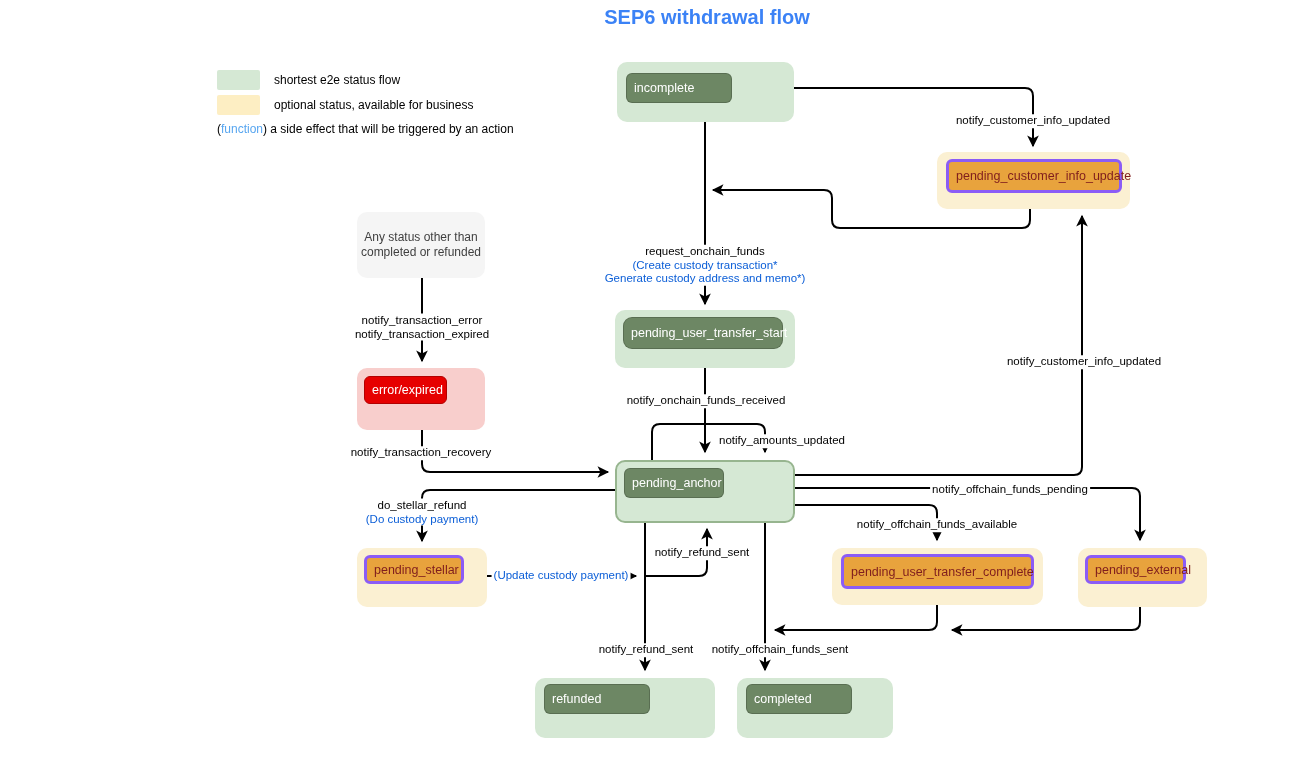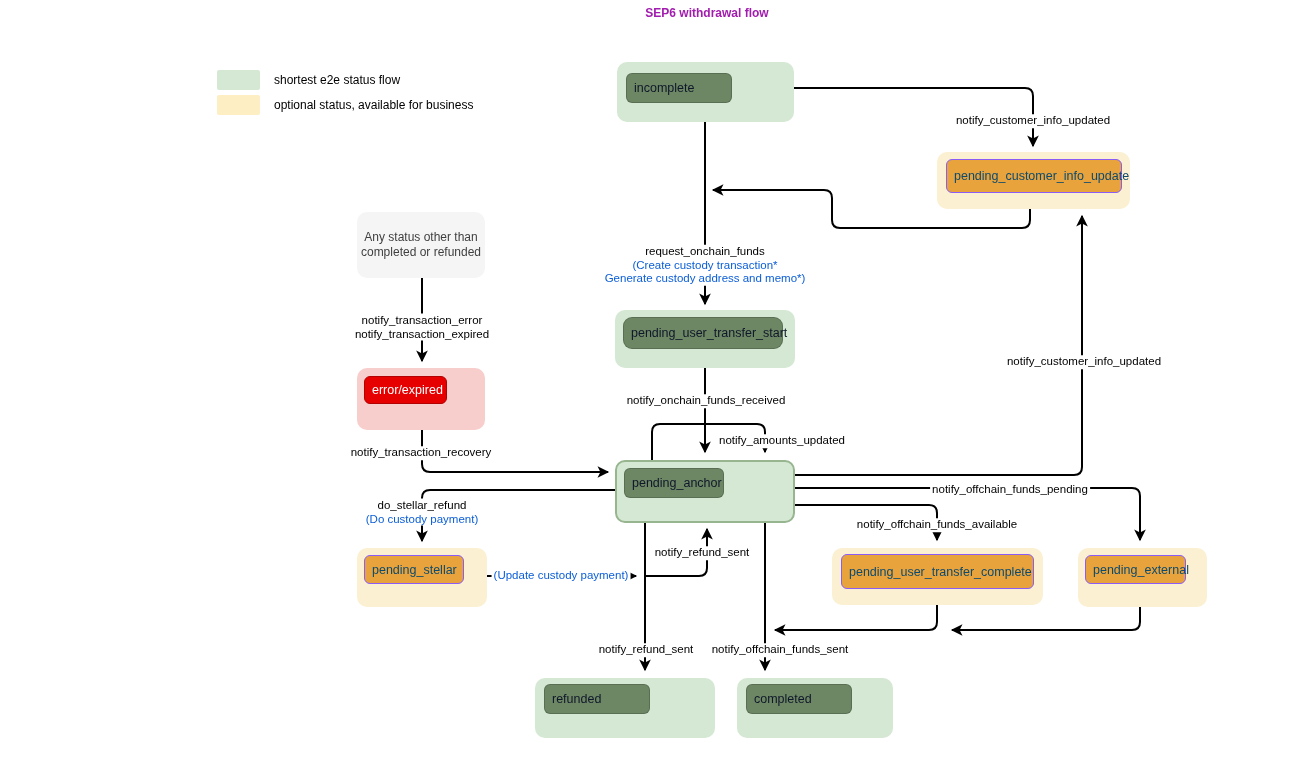--- a/index.html
+++ b/index.html
@@ -3,34 +3,34 @@
 <meta charset="utf-8">
 <style>
   html,body{margin:0;padding:0;background:#ffffff;}
   #canvas{
     position:relative;width:1309px;height:770px;background:#ffffff;overflow:hidden;
     font-family:"Liberation Sans", sans-serif;
   }
   #edges{position:absolute;left:0;top:0;width:1309px;height:770px;}
   .title{
     position:absolute;top:6px;left:707px;transform:translateX(-50%);
-    font-size:12px;font-weight:bold;color:#a21caf;white-space:nowrap;
+    font-size:20px;font-weight:bold;color:#3b82f6;white-space:nowrap;
   }
   
   .node-outer{position:absolute;border-radius:10px;box-sizing:border-box;}
   .node-inner{
     position:absolute;border-radius:6px;box-sizing:border-box;
     display:flex;align-items:center;padding-left:7px;
     font-size:12.5px;white-space:nowrap;
   }
   .green-outer{background:#d5e8d4;}
-  .green-inner{background:#6d8764;color:#0f172a;border:1px solid rgba(0,0,0,0.18);}
+  .green-inner{background:#6d8764;color:#ffffff;border:1px solid rgba(0,0,0,0.18);}
   .anchor-border{border:2px solid #97b58f;}
   .yellow-outer{background:#fbf0d2;}
-  .orange-inner{background:#e8a33d;color:#0c4a6e;border:1px solid #8b5cf6;}
+  .orange-inner{background:#e8a33d;color:#7f1d1d;border:3px solid #8b5cf6;}
   .pink-outer{background:#f8cecc;}
   .red-inner{background:#e60000;color:#ffffff;border:1px solid #b30000;}
   .note{
     position:absolute;background:#f5f5f5;border-radius:10px;color:#404040;
     font-size:12px;line-height:15px;display:flex;flex-direction:column;
     align-items:center;justify-content:center;text-align:center;
   }
   
   .elabel{
     position:absolute;transform:translate(-50%,-50%);
@@ -74,20 +74,23 @@
       <path d="M795,475 L1074,475 Q1082,475 1082,467 L1082,216" marker-end="url(#arr)"></path>
     </g>
   </svg>
 
   <div class="title">SEP6 withdrawal flow</div>
 
   <div class="swatch" style="left:217px;top:70px;background:#d5e8d4;"></div>
   <div class="legend-text" style="left:274px;top:73px;">shortest e2e status flow</div>
   <div class="swatch" style="left:217px;top:95px;background:#fdeec3;"></div>
   <div class="legend-text" style="left:274px;top:98px;">optional status, available for business</div>
+  <div class="legend-text" style="left:217px;top:122px;">
+    <span>(</span><span class="fn-blue">function</span><span>) a side effect that will be triggered by an action</span>
+  </div>
 
   <div class="node-outer green-outer" style="left:617px;top:62px;width:177px;height:60px;">
     <div class="node-inner green-inner" style="left:9px;top:11px;width:106px;height:30px;">
       <span>incomplete</span>
     </div>
   </div>
 
   <div class="node-outer yellow-outer" style="left:937px;top:152px;width:193px;height:57px;">
     <div class="node-inner orange-inner" style="left:9px;top:7px;width:176px;height:34px;">
       <span>pending_customer_info_update</span>

